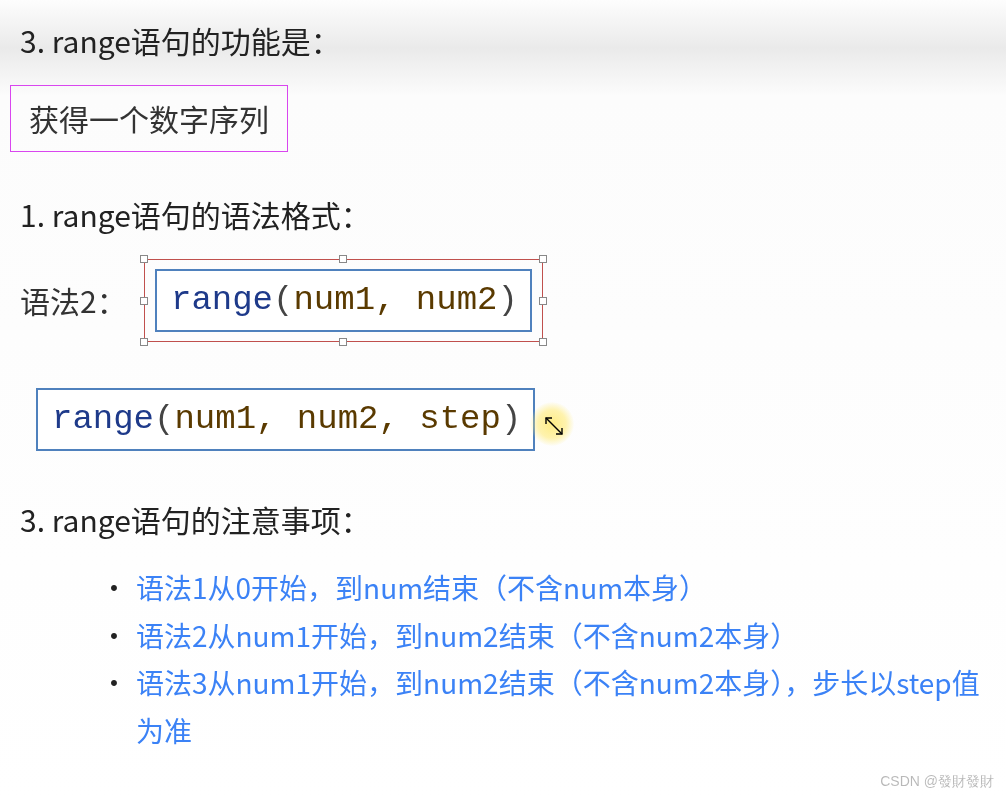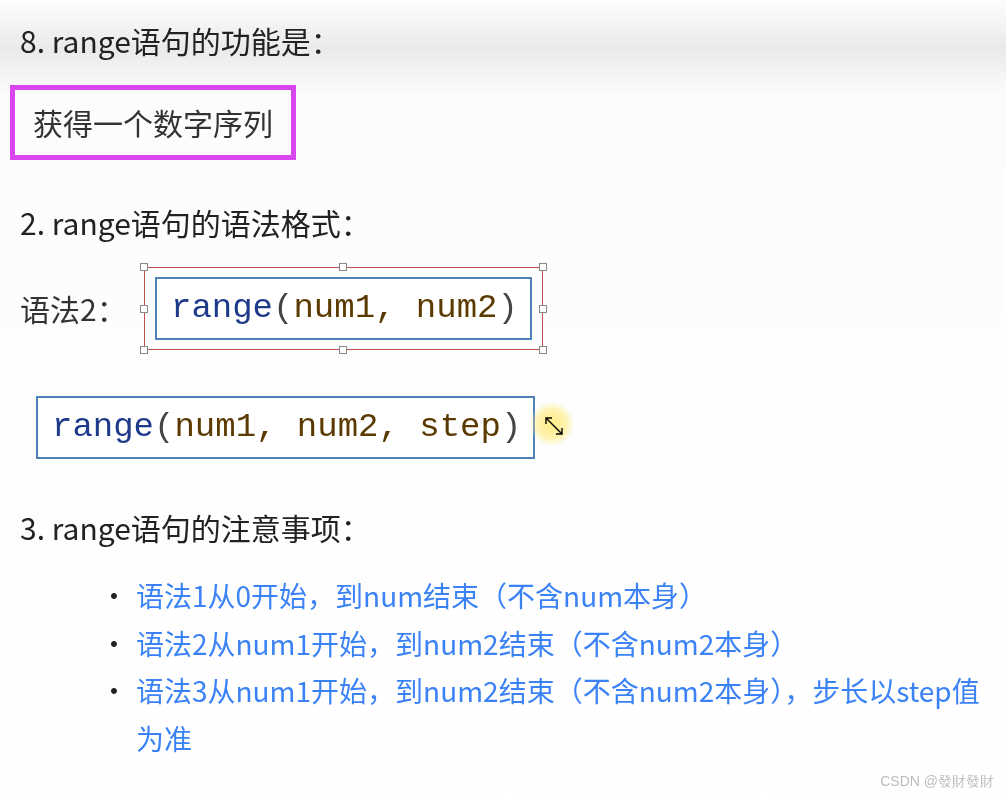--- a/index.html
+++ b/index.html
@@ -16,21 +16,21 @@
     }
     .heading {
       font-size: 30px;
       font-weight: 400;
       color: #222;
       margin-top: 10px;
       margin-bottom: 22px;
     }
     .boxed-answer {
       display: inline-block;
-      border: 5px solid #d946ef;
+      border: 1px solid #d946ef;
       padding: 10px 18px;
       font-size: 30px;
       color: #333;
       margin-bottom: 30px;
       margin-left: -10px;
     }
     .syntax-row {
       display: flex;
       align-items: center;
       margin-bottom: 30px;
@@ -116,24 +116,24 @@
       color: rgba(0,0,0,0.28);
       font-family: Arial, sans-serif;
       text-align: center;
     }
   </style>
 </head>
 <body>
 
 
 
-<div class="heading">8. range语句的功能是：</div>
+<div class="heading">3. range语句的功能是：</div>
 <div class="boxed-answer">获得一个数字序列</div>
 
-<div class="heading">2. range语句的语法格式：</div>
+<div class="heading">1. range语句的语法格式：</div>
 <div id="syntax-rows">
     <div class="syntax-row">
       <div class="syntax-label">语法2：</div>
       <div class="code-box-outer selected">
         <div class="code-box-inner"><span class="kw">range</span><span class="pn">(</span><span class="id">num1, num2</span><span class="pn">)</span></div>
         <div class="handle h-tl"></div>
         <div class="handle h-tm"></div>
         <div class="handle h-tr"></div>
         <div class="handle h-ml"></div>
         <div class="handle h-mr"></div>

